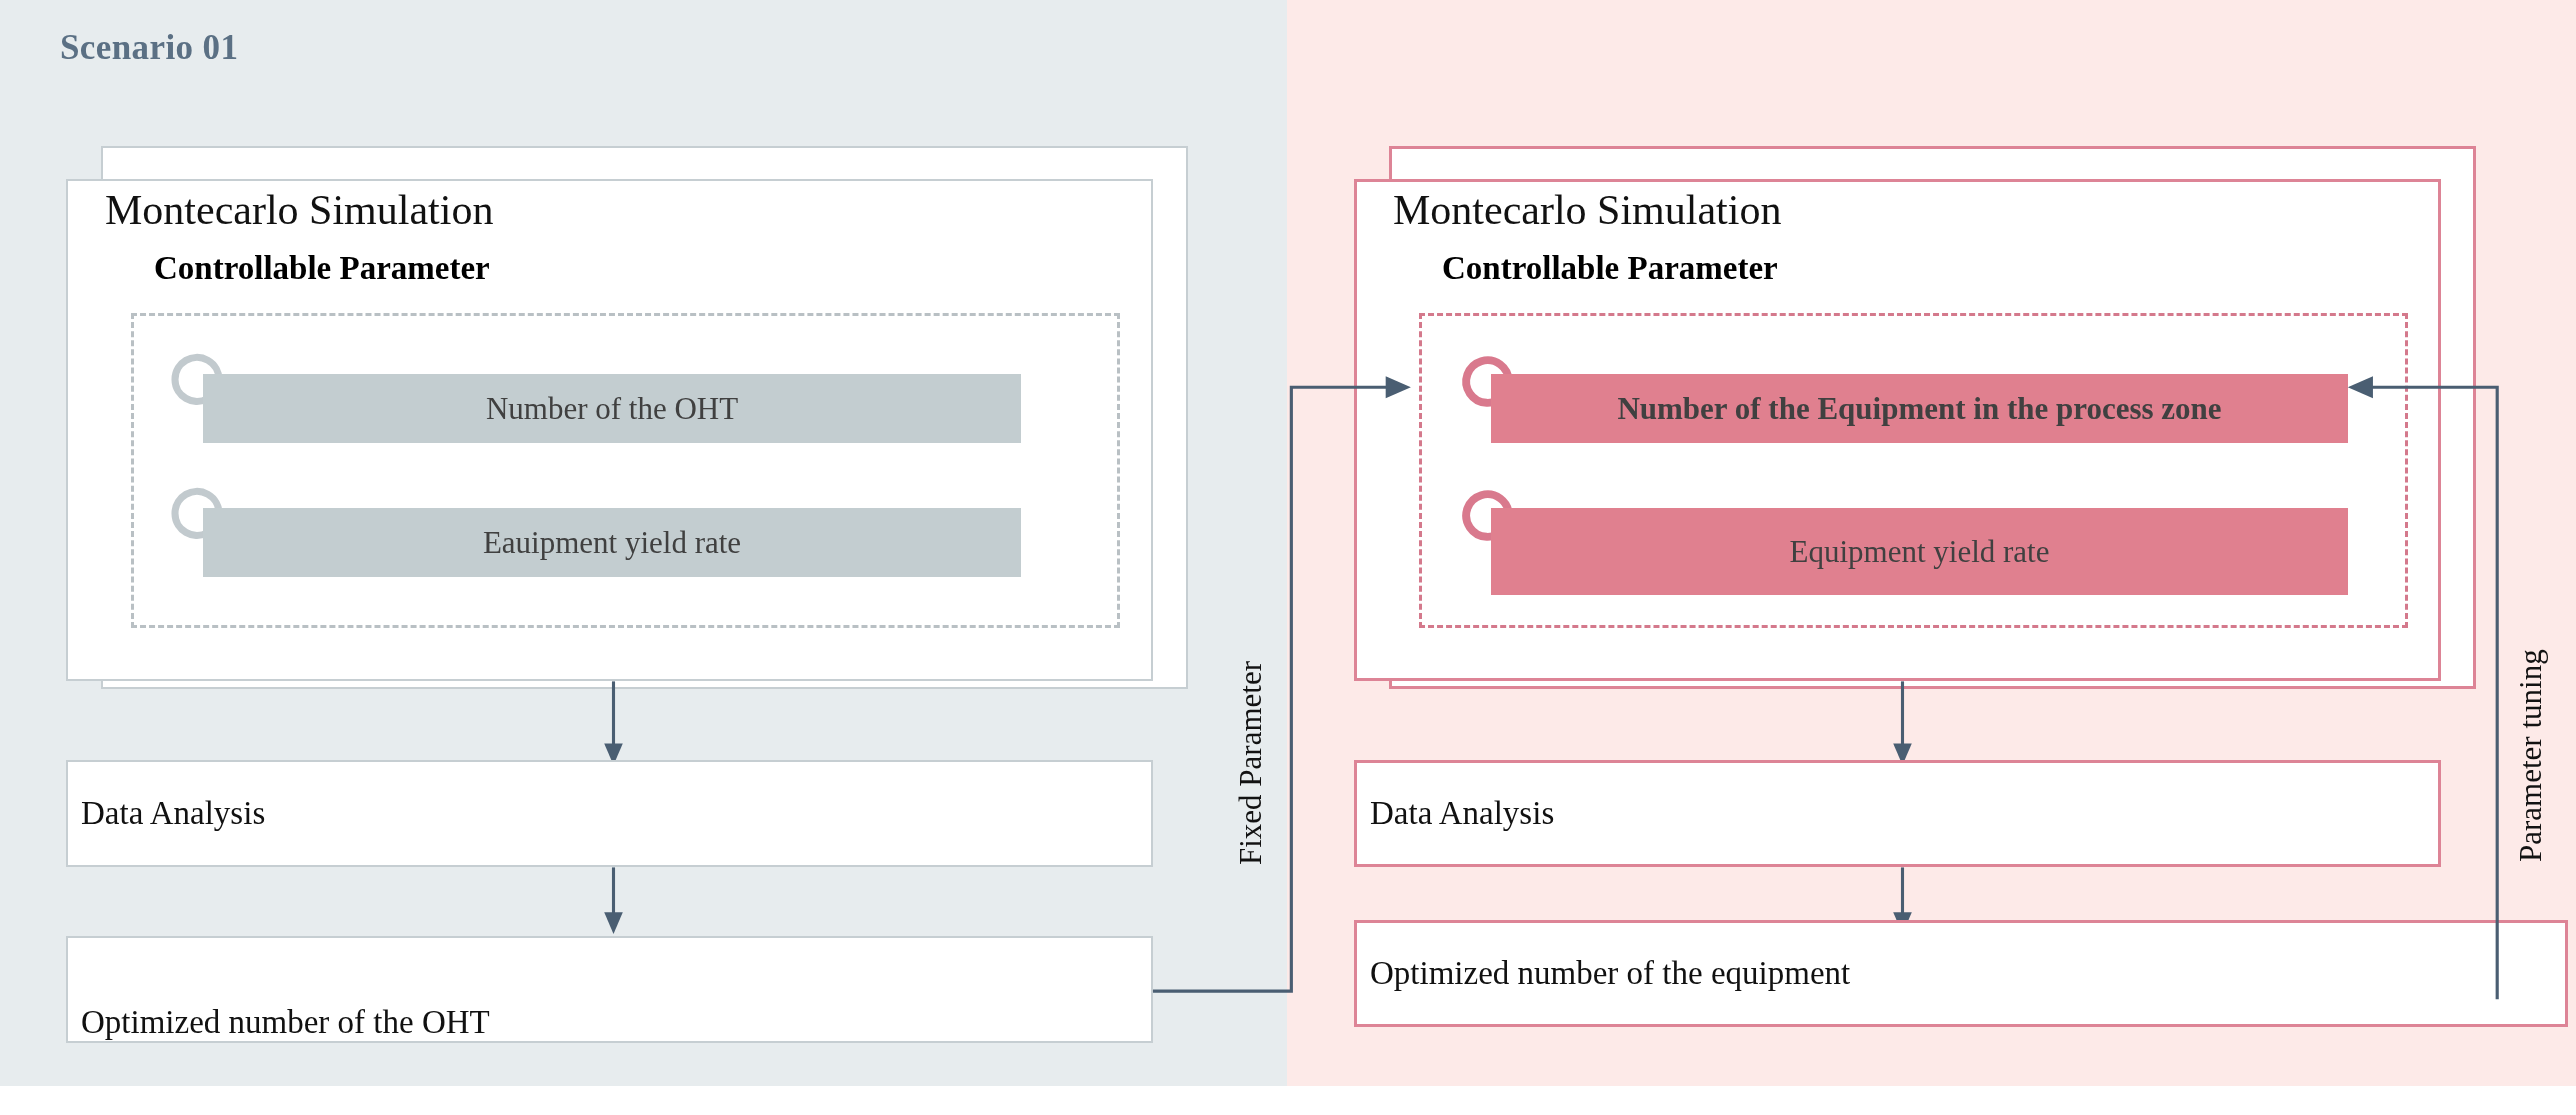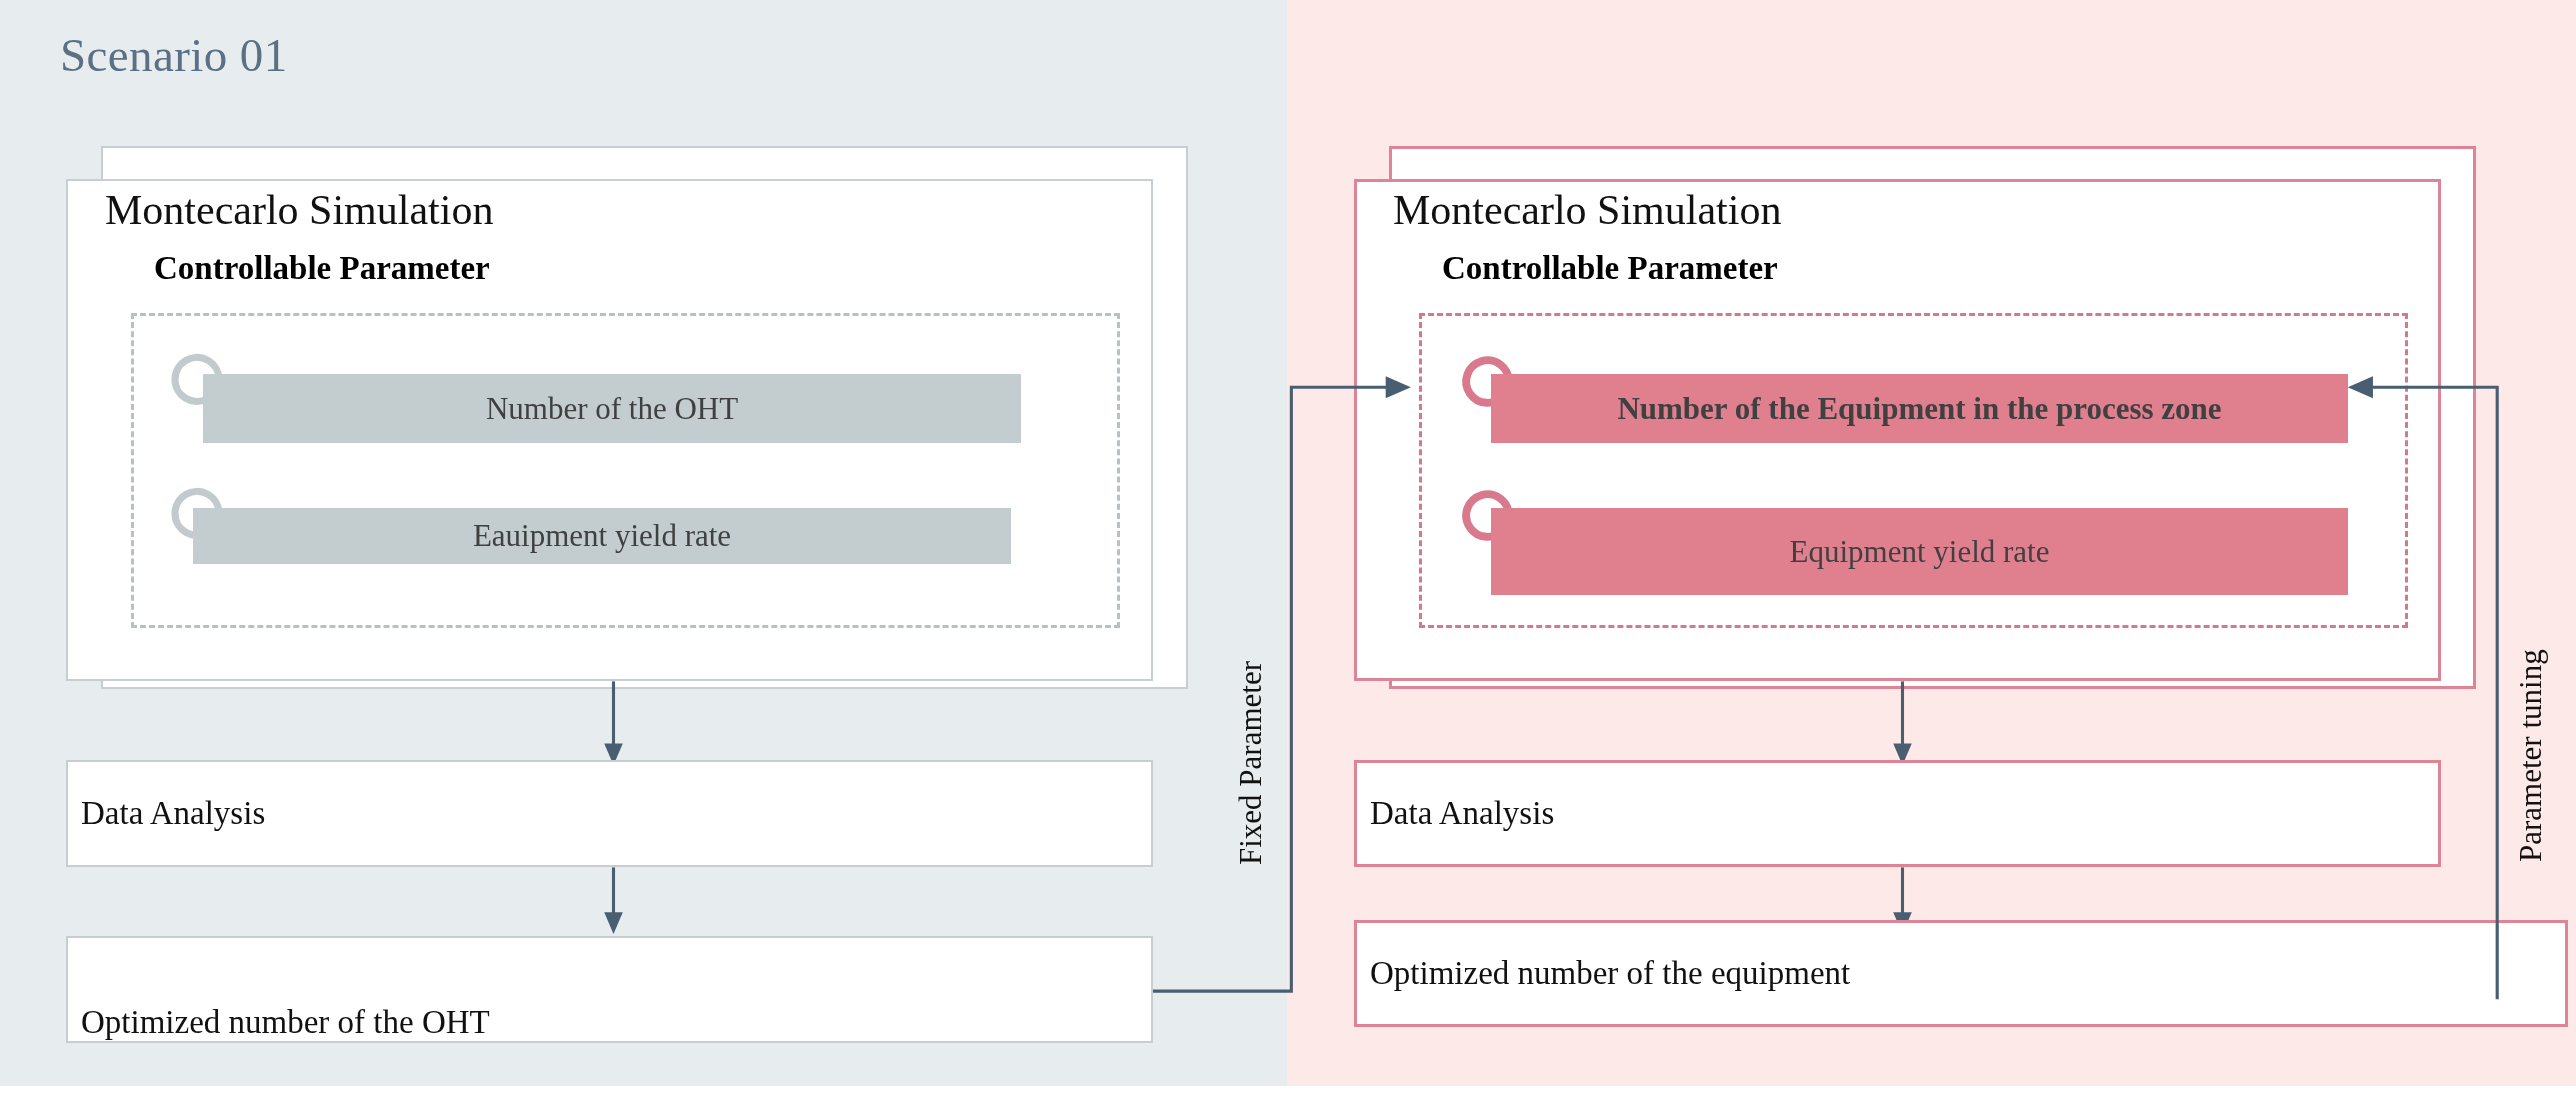--- a/index.html
+++ b/index.html
@@ -15,22 +15,22 @@
     background:#ffffff;
   }
 
   
   .panel{position:absolute;top:0;height:1086px;}
   #panel-left{left:0;width:1287px;background:#e7ecee;}
   #panel-right{left:1287px;width:1289px;background:#fdeae8;}
 
   .panel-title{
     position:absolute;
-    font-weight:normal;
-    font-size:47px;
+    font-weight:bold;
+    font-size:35px;
     letter-spacing:0.4px;
     white-space:nowrap;
   }
   #title-left{left:60px;top:28px;color:#5b7084;}
   #title-right{left:1320px;top:28px;color:#e27c91;}
 
   
   .card-back{
     position:absolute;
     background:#ffffff;
@@ -144,21 +144,21 @@
   <div class="param-bar bar-gray" style="left:203px;top:374px;width:818px;height:69px;">
     <span>Number of the OHT</span>
   </div>
 
   <span class="loop-icon" style="left:164px;top:480px;">
     <svg width="66" height="66" viewBox="0 0 84 84">
       <path d="M70 42 A28 28 0 1 0 70 43" fill="none" stroke="#c2cace" stroke-width="9" stroke-linecap="butt"></path>
     </svg>
   </span>
 
-  <div class="param-bar bar-gray" style="left:193px;top:508px;width:818px;height:56px;">
+  <div class="param-bar bar-gray" style="left:203px;top:508px;width:818px;height:69px;">
     <span>Eauipment yield rate</span>
   </div>
 
   <svg class="conn" style="left:598px;top:681px;" width="31" height="86" viewBox="0 0 40 110">
     <line x1="20" y1="0" x2="20" y2="88" stroke="#4a5e72" stroke-width="4"></line>
     <polygon points="20,108 8,80 32,80" fill="#4a5e72"></polygon>
   </svg>
 
   <div class="proc-box proc-gray" style="left:66px;top:760px;width:1087px;height:107px;">
     <span>Data Analysis</span>

